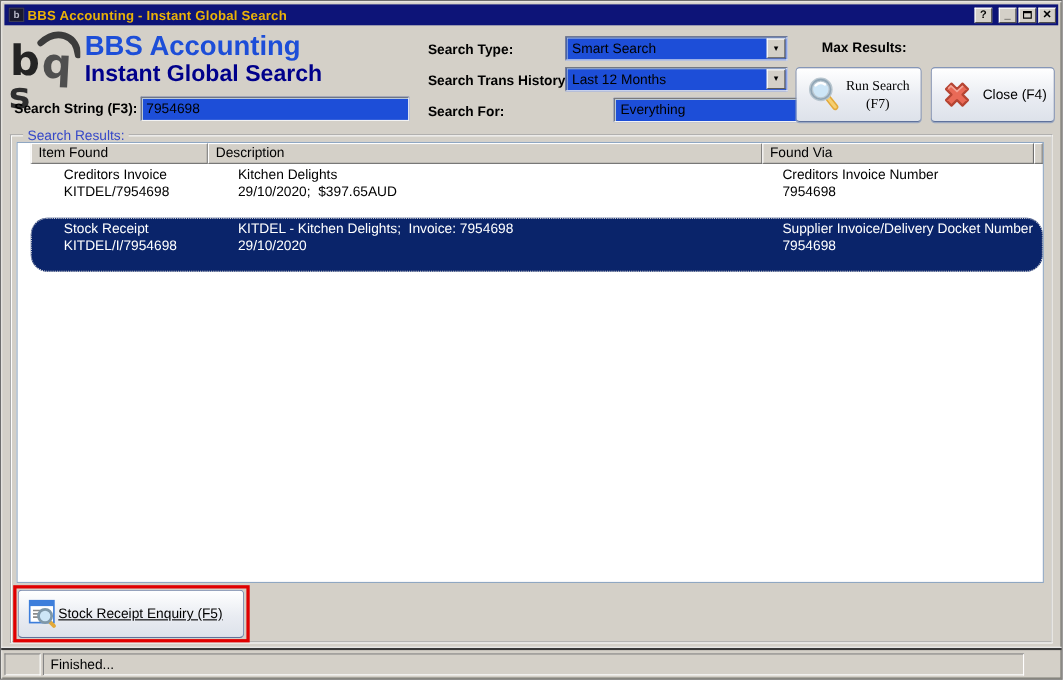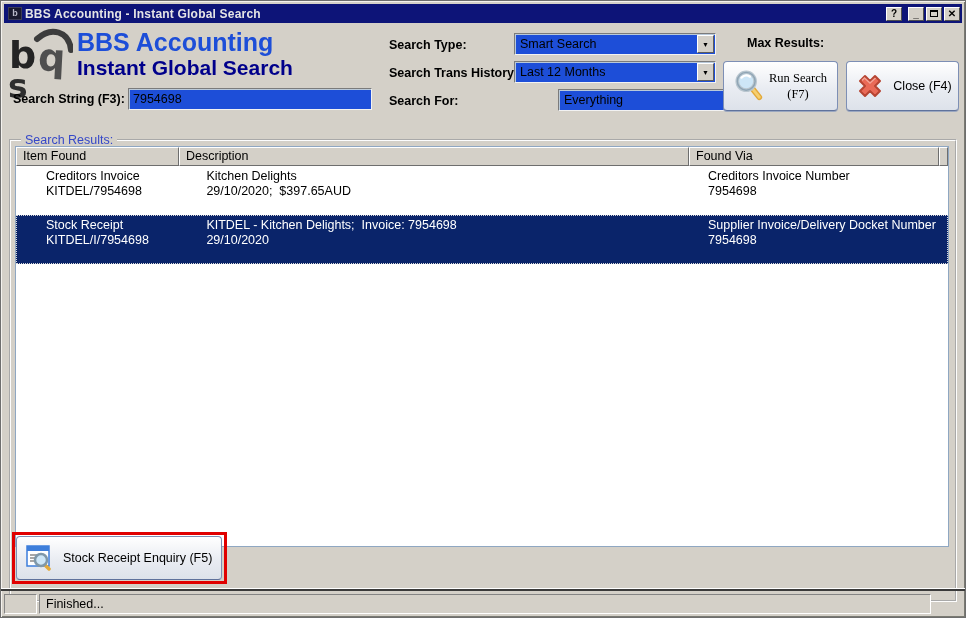--- a/index.html
+++ b/index.html
@@ -5,21 +5,21 @@
   html,body{margin:0;padding:0;background:#9a9a9a;font-family:"Liberation Sans",sans-serif;}
   *{box-sizing:border-box;}
   .window{position:relative;width:966px;height:618px;background:#D4D0C8;
     border:1px solid #6e6e6e;box-shadow:inset 1px 1px 0 #f4f2ee, inset -1px -1px 0 #7a7a72;
     overflow:hidden;}
   
   .titlebar{position:absolute;left:3px;top:3px;right:3px;height:19px;background:#0D1478;
     display:flex;align-items:center;padding:0 2px;}
   .title-icon{width:14px;height:13px;background:#1a1a2e;border:1px solid #3c3c55;margin:0 3px 0 2px;
     color:#b8b8c8;font-size:9px;font-weight:bold;line-height:11px;text-align:center;}
-  .title-text{color:#e5e5e5;font-size:12px;font-weight:bold;letter-spacing:.2px;white-space:nowrap;}
+  .title-text{color:#eab308;font-size:12px;font-weight:bold;letter-spacing:.2px;white-space:nowrap;}
   .controls{margin-left:auto;display:flex;align-items:center;}
   .tb-btn{width:16px;height:14px;background:#D4D0C8;border:1px solid;
     border-color:#ffffff #4e4e4e #4e4e4e #ffffff;font-size:10px;font-weight:bold;color:#000;
     display:flex;align-items:center;justify-content:center;margin-left:2px;line-height:1;
     font-family:"Liberation Sans",sans-serif;padding:0;}
   .tb-gap{width:4px;}
   .max-glyph{width:8px;height:7px;border:1px solid #000;border-top-width:2px;display:block;}
   
   .logo{position:absolute;left:6px;top:25px;}
   .h1{position:absolute;left:76px;top:27px;font-size:25px;font-weight:bold;color:#1d4ed8;}
@@ -35,44 +35,44 @@
   .combo .arrow{position:absolute;right:1px;top:1px;width:17px;height:18px;background:#D4D0C8;
     border:1px solid;border-color:#ffffff #5c5c5c #5c5c5c #ffffff;
     display:flex;align-items:center;justify-content:center;font-size:7px;color:#000;}
   
   .big-btn{position:absolute;height:50px;background:linear-gradient(#ffffff,#e9ecf2 55%,#dde2ea);
     border:1px solid #7d8fb5;border-bottom-color:#5f729c;border-radius:4px;
     box-shadow:0 1px 0 #9aa7c0;display:flex;align-items:center;justify-content:center;
     font-size:12.5px;color:#000;cursor:default;padding:0;font-family:"Liberation Sans",sans-serif;}
   .big-btn .txt{text-align:center;line-height:16px;}
   
-  .groupbox{position:absolute;left:8px;top:138px;width:948px;height:463px;
+  .groupbox{position:absolute;left:8px;top:121px;width:948px;height:463px;
     border:2px groove #fdfdfd;}
   .group-label{position:absolute;left:10px;top:-8px;background:#D4D0C8;padding:0 4px;
     font-size:12.5px;color:#3648C8;}
   .list{position:absolute;left:4px;top:5px;width:934px;height:401px;background:#fff;
-    border:1px solid #8fa7c2;overflow:hidden;}
+    border:1px solid #8fa7c2;overflow:hidden;padding-left:12px;}
   .list-header{display:flex;height:19px;}
   .hcell{background:#D4D0C8;border:1px solid;border-color:#ffffff #6e6e6e #6e6e6e #ffffff;
     font-size:12.5px;padding:1px 0 0 6px;color:#000;white-space:nowrap;overflow:hidden;}
   .hc1{width:163px;} .hc2{width:510px;} .hc3{width:250px;} .hc4{flex:1;}
   .row{display:flex;height:49px;font-size:12.5px;color:#000;}
   .row .cell{padding:3px 0 0 6px;line-height:15px;overflow:hidden;}
   .c1{width:163px;margin-left:24px;} .c2{width:510px;} .c3{width:250px;}
   .cell div{white-space:pre;}
-  .row.selected{background:#0A246A;color:#fff;outline:1px dotted #d8d8d8;outline-offset:-1px;}
+  .row.selected{background:#0A246A;color:#fff;outline:1px dotted #d8d8d8;outline-offset:-1px;border-radius:15px;}
   
   .red-outline{position:absolute;left:11px;top:531px;width:215px;height:52px;
     border:3px solid #E00000;}
   .enquiry-btn{position:absolute;left:15px;top:535px;width:206px;height:44px;
     background:linear-gradient(#ffffff,#e9ecf2 55%,#dde2ea);
     border:1px solid #7d8fb5;border-bottom-color:#5f729c;border-radius:4px;
     display:flex;align-items:center;font-size:12.5px;color:#000;padding:0 0 0 8px;
     font-family:"Liberation Sans",sans-serif;}
-  .enquiry-btn .txt{margin-left:10px;}
+  .enquiry-btn .txt{text-decoration:underline;}
   
   .status-sep{position:absolute;left:0;top:587px;width:966px;height:3px;
     border-top:1px solid #ffffff;border-bottom:2px solid #3a3a3a;}
   .status-panel{position:absolute;top:593px;height:20px;background:#D4D0C8;
     border:1px solid;border-color:#848484 #ffffff #ffffff #848484;}
   .sp1{left:3px;width:33px;}
   .sp2{left:38px;width:892px;font-size:12.5px;color:#000;padding:2px 0 0 6px;}
   .icon-box{display:inline-flex;align-items:center;justify-content:center;}
 </style>
 </head>

